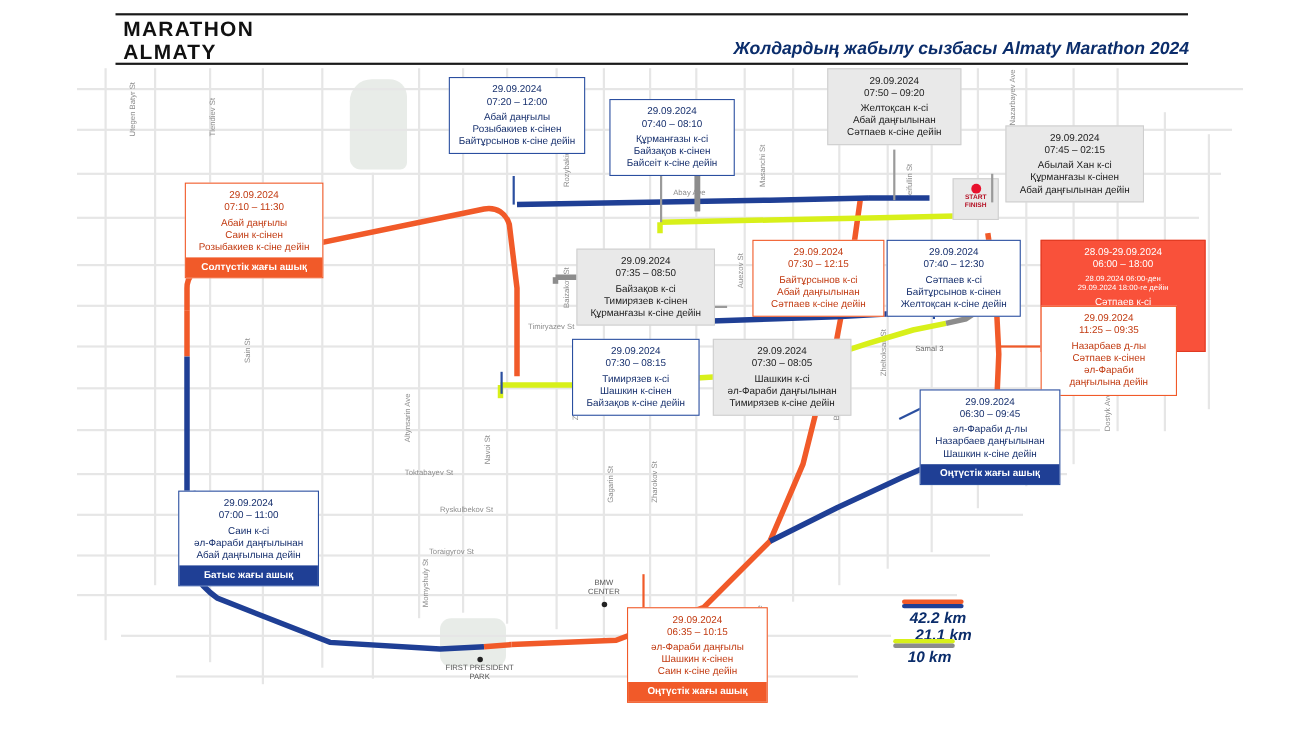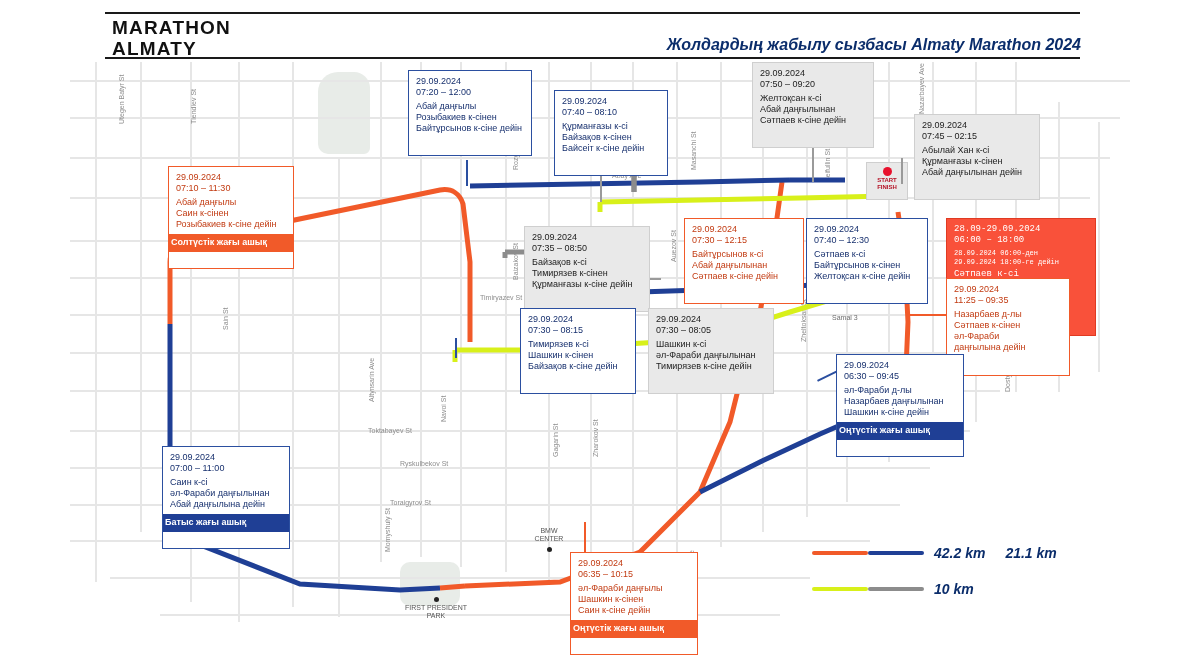--- a/index.html
+++ b/index.html
@@ -26,22 +26,22 @@
   .street.h{height:2px;}
   .park{position:absolute;background:#e8ece8;border-radius:4px;}
 
   .street-label{position:absolute;font-size:7px;color:#8d8d8d;white-space:nowrap;}
   .street-label.rot{transform:rotate(-90deg);transform-origin:0 0;}
 
   
   #routes{position:absolute;left:0;top:0;width:1193px;height:609px;}
 
   
-  .box{position:absolute;box-sizing:border-box;padding:5px 7px 21px;
-       text-align:left;line-height:1.25;font-size:9px;}
+  .box{position:absolute;box-sizing:border-box;padding:5px 7px 5px;
+       text-align:center;line-height:1.25;font-size:9px;}
   .box .date{font-size:9px;}
   .box .time{font-size:9px;margin-bottom:2px;}
   .box .body{font-size:9px;}
   .box.grey{background:#e9e9e9;border:1px solid #cfcfcf;color:#222;}
   .box.blue{background:#ffffff;border:1px solid #2b4fa0;color:#17306e;}
   .box.orange{background:#ffffff;border:1px solid #f15a29;color:#c23b12;}
   .box.red{background:#f9513a;border:1px solid #e03a22;color:#ffffff;}
   .box.red .small{font-size:7px;display:block;line-height:1.3;}
   .tag{display:block;margin:4px -7px -5px;padding:3px 2px;font-size:9px;
        font-weight:bold;color:#fff;}
@@ -58,21 +58,21 @@
   #sf-dot{width:9px;height:9px;border-radius:50%;background:#e8112d;margin:4px auto 1px;}
   #sf-label{font-size:6px;color:#b51226;font-weight:bold;line-height:1.15;}
 
   .poi{position:absolute;text-align:center;font-size:7px;color:#555;line-height:1.2;}
   .poi .dot{width:5px;height:5px;border-radius:50%;background:#222;margin:0 auto 2px;}
 
   .samal{position:absolute;font-size:7px;color:#6d6d6d;}
 
   
   #legend{position:absolute;left:812px;top:483px;width:310px;height:110px;}
-  .lg-row{position:absolute;display:flex;align-items:center;}
+  .lg-row{position:absolute;display:flex;align-items:center;flex-direction:column;}
   .lg-line{width:56px;height:4px;border-radius:2px;}
   .lg-sw{width:36px;height:16px;background:#e3e3e3;border:1px solid #cfcfcf;}
   .lg-text{font-style:italic;font-weight:bold;font-size:14px;color:#0b2d6b;margin-left:10px;white-space:nowrap;}
 </style>
 </head>
 <body>
 
 <div id="header">
   <div class="hdr-rule" id="hdr-rule-top"></div>
   <div class="hdr-rule" id="hdr-rule-bottom"></div>
@@ -287,21 +287,21 @@
   </div>
 
   <div class="box blue" style="left:806px;top:156px;width:122px;">
     <div class="date">29.09.2024</div>
     <div class="time">07:40 – 12:30</div>
     <div class="body" style="white-space:pre-line;">Сәтпаев к-сі
 Байтұрсынов к-сінен
 Желтоқсан к-сіне дейін</div>
   </div>
 
-  <div class="box red" style="left:946px;top:156px;width:150px;font-family:Liberation Mono, monospace;">
+  <div class="box red" style="left:946px;top:156px;width:150px;">
     <div class="date">28.09-29.09.2024</div>
     <div class="time">06:00 – 18:00</div>
     <span class="small">28.09.2024 06:00-ден</span>
     <span class="small" style="margin-bottom:2px;">29.09.2024 18:00-ге дейін</span>
     <div class="body" style="white-space:pre-line;">Сәтпаев к-сі
 Желтоқсан к-сінен
 Назарбаев
 даңғылына дейін</div>
   </div>
 

